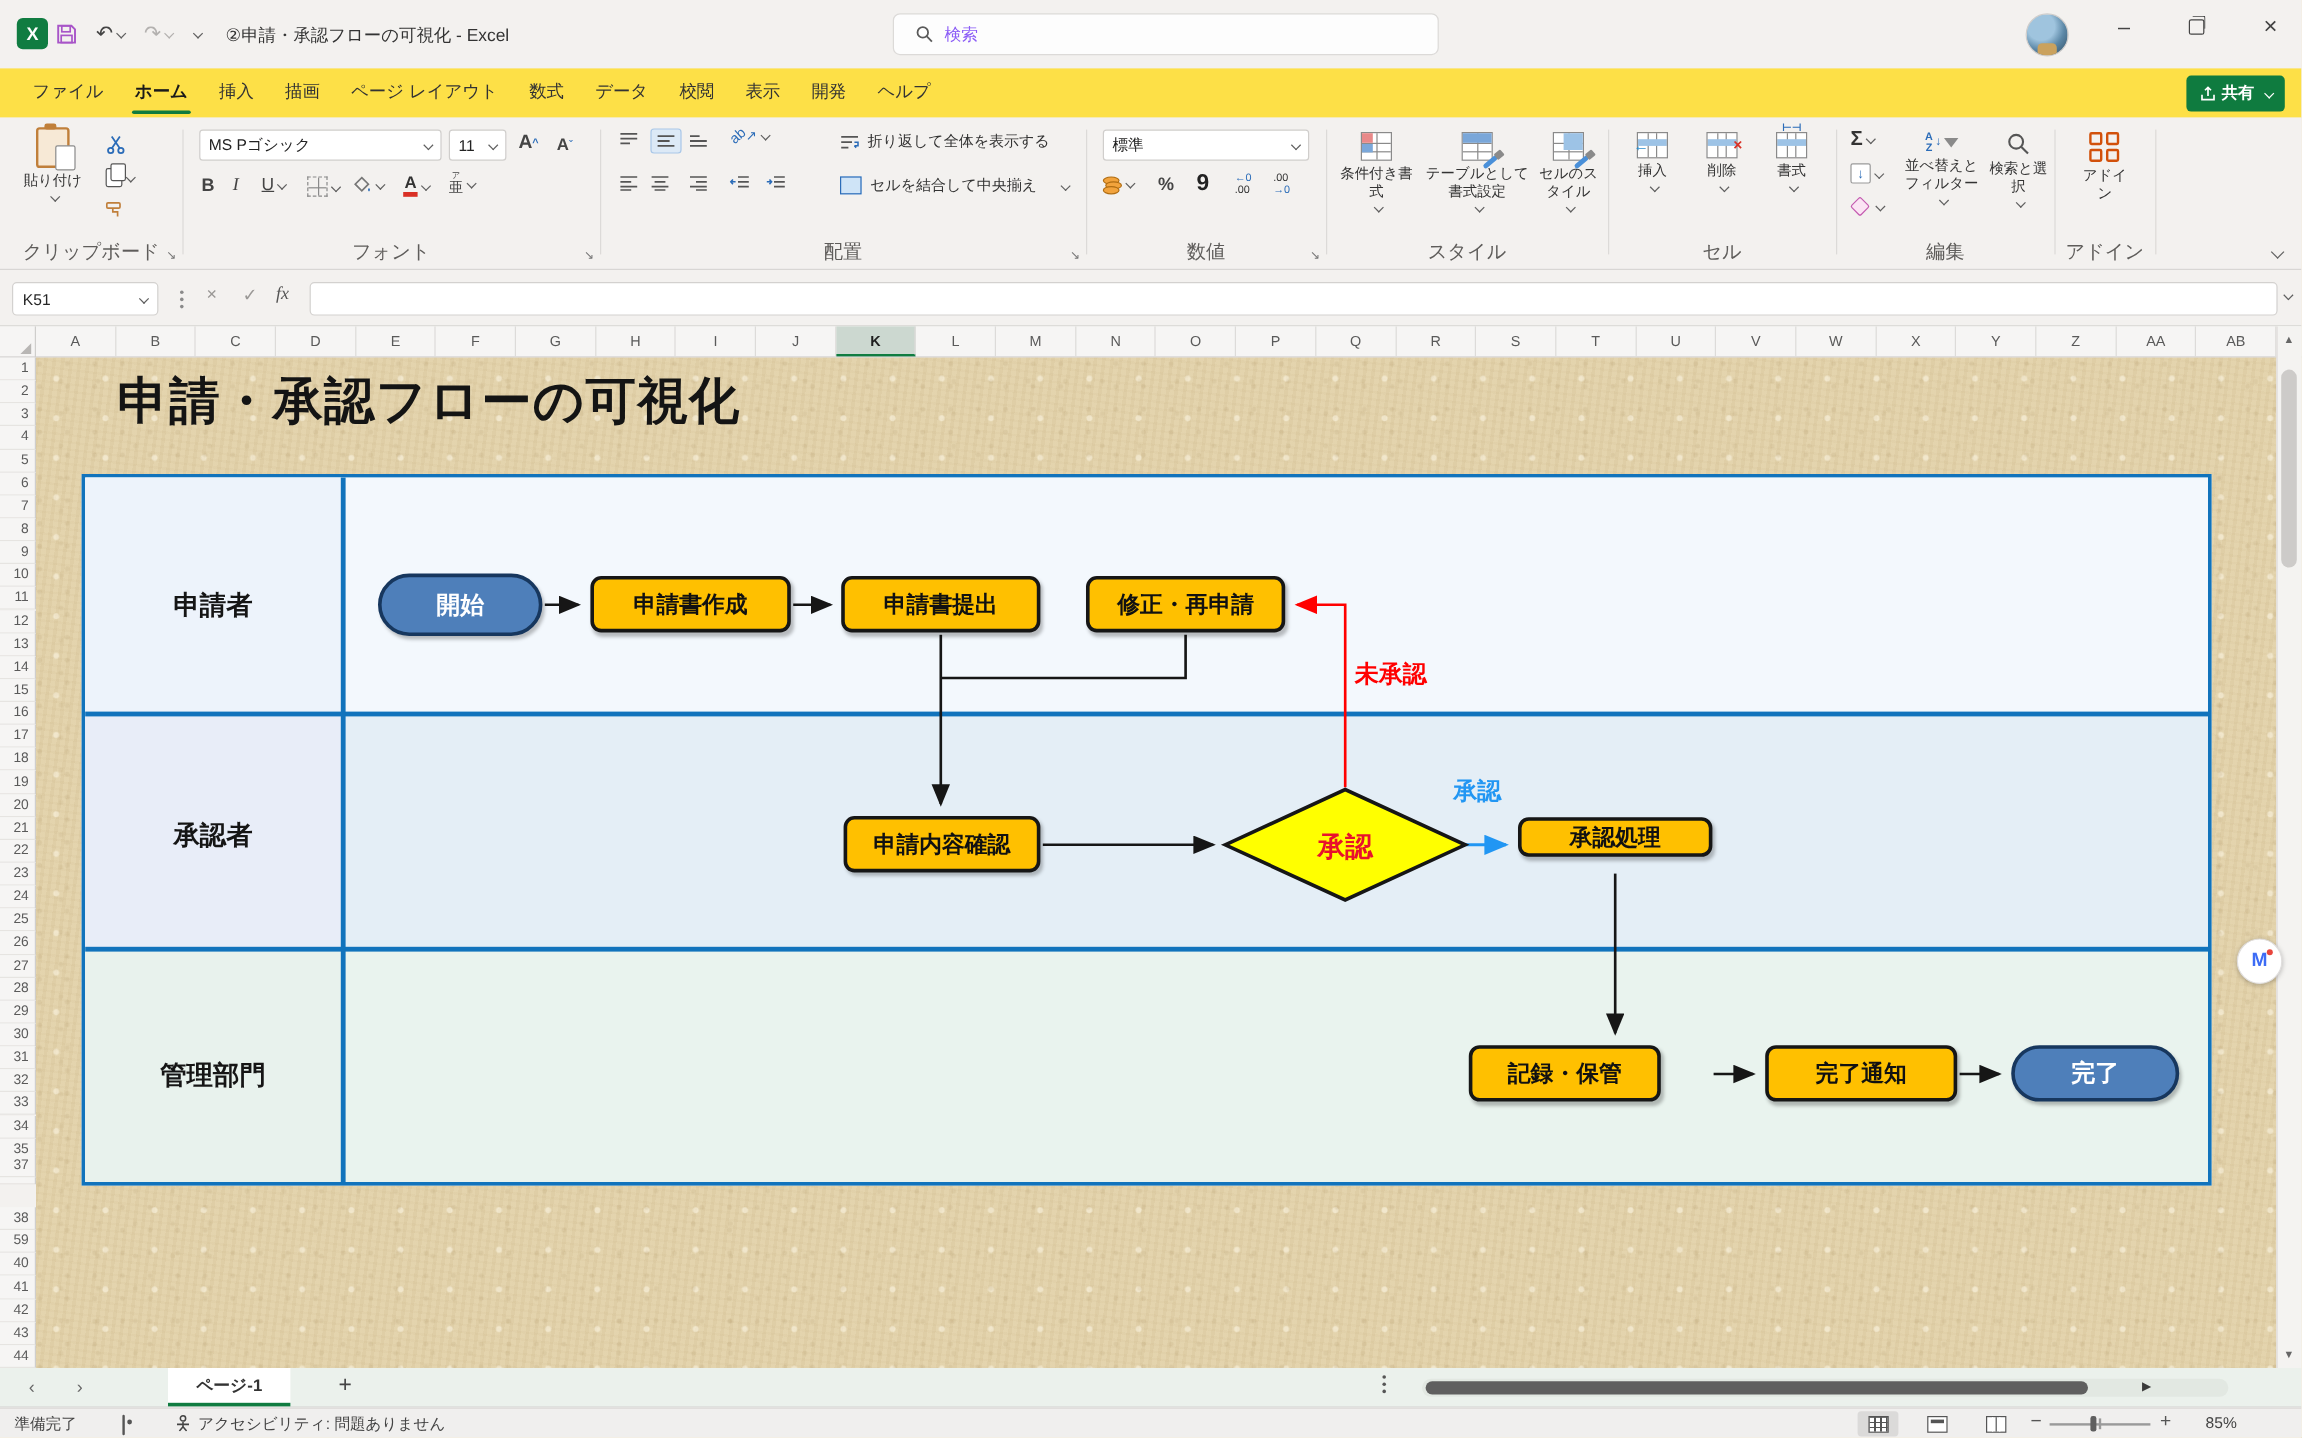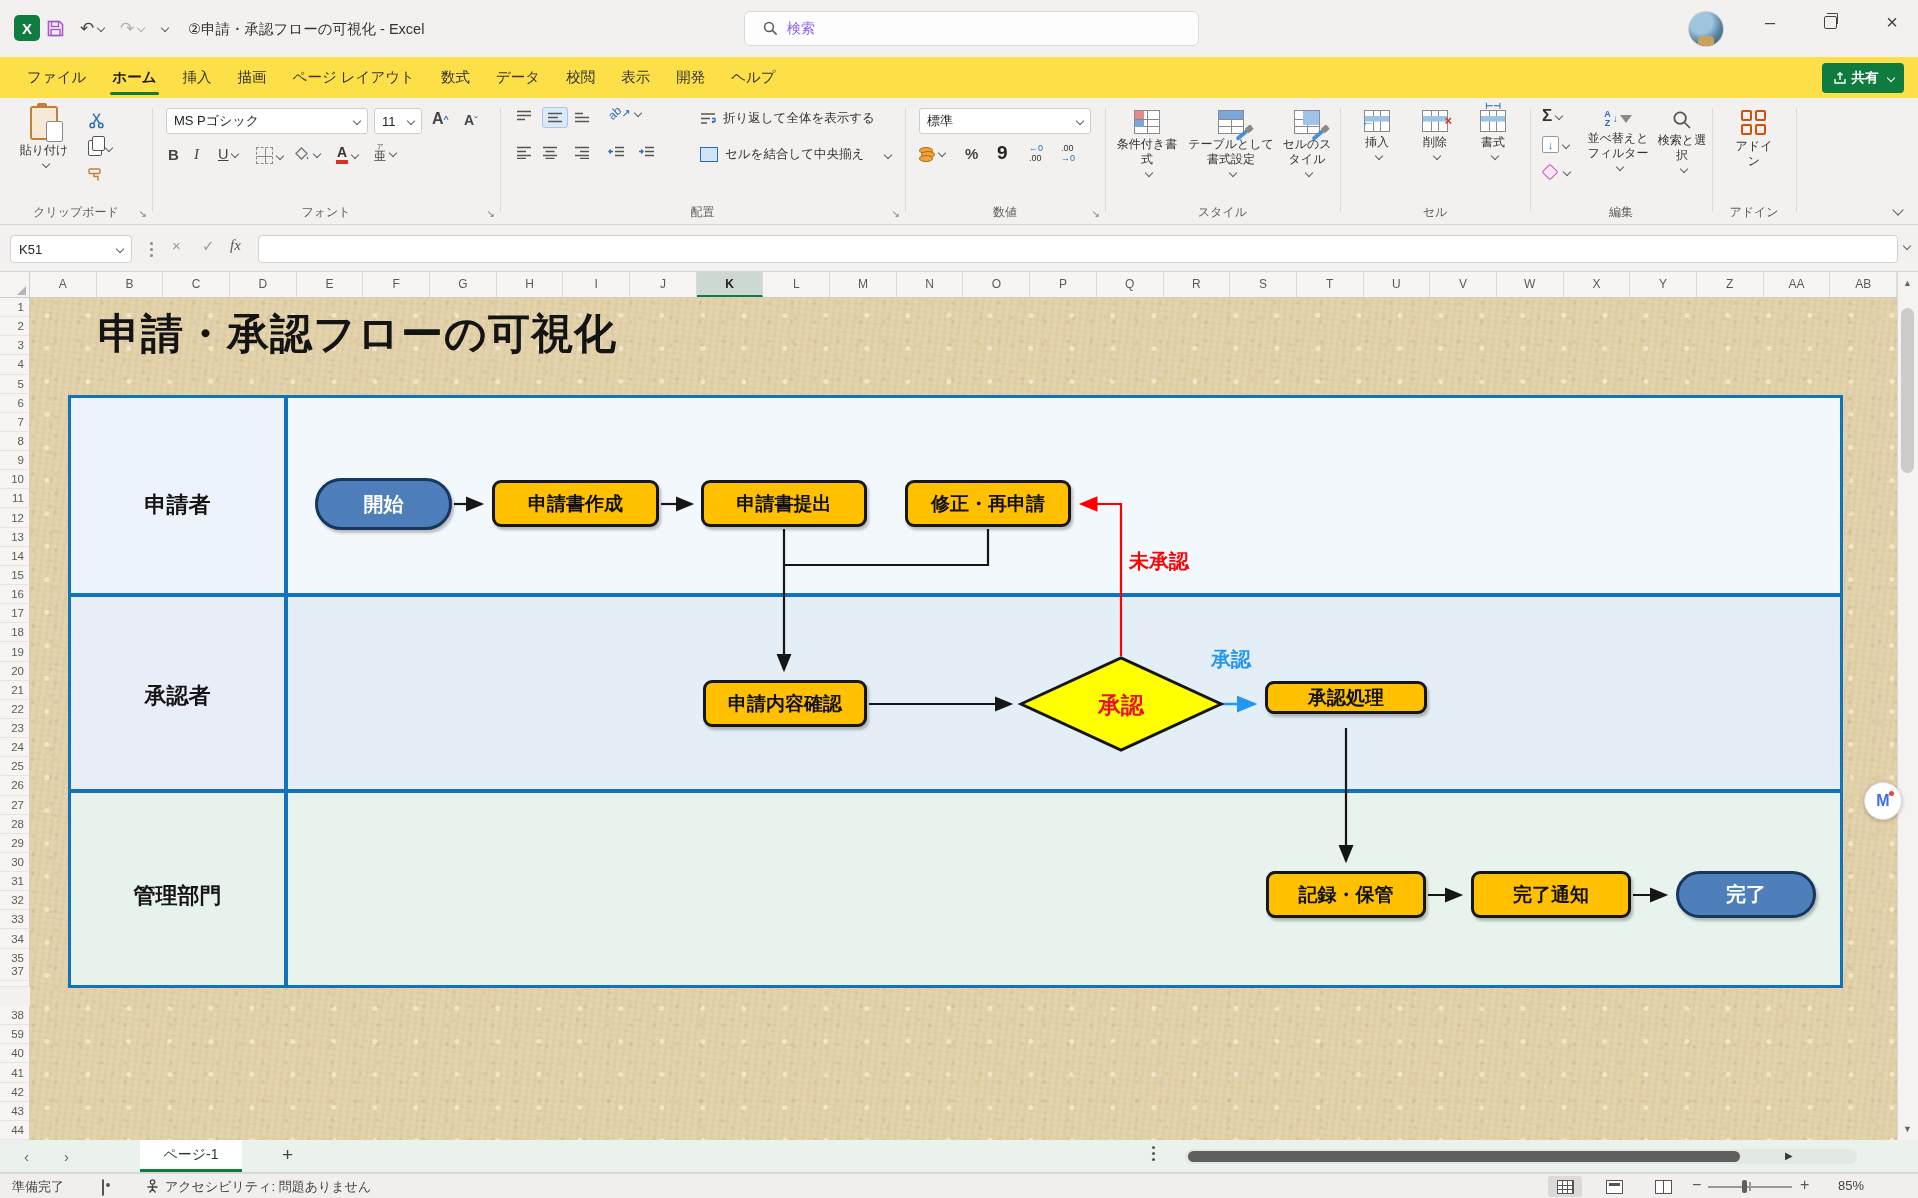--- a/index.html
+++ b/index.html
@@ -31,21 +31,21 @@
   
   .menubar{position:absolute;left:0;top:57px;width:100%;height:41px;background:#fde047;display:flex;align-items:center;padding-left:14px;box-sizing:border-box}
   .mtab{position:relative;padding:0 13px;height:41px;line-height:41px;font-size:14.5px;color:#333;white-space:nowrap}
   .mtab.active{font-weight:700;color:#1a1a1a}
   .mtab.active::after{content:"";position:absolute;left:11px;right:11px;bottom:3px;height:3px;background:#0f7b3f;border-radius:2px}
   .share-btn{position:absolute;left:1822px;top:63px;width:82px;height:30px;background:#0f7b3f;border-radius:4px;
     display:flex;align-items:center;justify-content:center;color:#fff;font-size:13.5px;font-weight:600;gap:5px}
   
   .ribbon{position:absolute;left:0;top:98px;width:100%;height:127px;background:#f3f1ef;border-bottom:1px solid #d8d6d4;box-sizing:border-box}
   .rgroup{position:absolute;top:0;height:126px}
-  .glabel{position:absolute;bottom:3px;left:0;right:0;text-align:center;font-size:12px;color:#5e5c5a;white-space:nowrap}
+  .glabel{position:absolute;bottom:3px;left:0;right:0;text-align:center;font-size:16px;color:#5e5c5a;white-space:nowrap}
   .launcher{position:absolute;right:5px;bottom:5px;font-size:10px;color:#777;line-height:1}
   .gdiv{position:absolute;top:10px;height:104px;width:1px;background:#dcdad8}
   .combo{position:absolute;height:26px;background:#fff;border:1px solid #d0cecc;border-radius:3px;
     display:flex;align-items:center;justify-content:space-between;padding:0 7px;box-sizing:border-box;font-size:13px;color:#222}
   .rbtn-lg{position:absolute;display:flex;flex-direction:column;align-items:center;justify-content:flex-start;gap:3px;
     font-size:12px;color:#333;text-align:center;line-height:1.25}
   .mini{position:absolute;display:flex;align-items:center;color:#444}
   .clip-ic{position:relative;width:24px;height:30px;border:2px solid #c07f3a;border-radius:3px;background:#f7e9d6}
   .clip-ic::before{content:"";position:absolute;left:5px;top:-5px;width:10px;height:5px;background:#c07f3a;border-radius:2px}
   .clip-ic .page{position:absolute;right:-7px;bottom:-4px;width:15px;height:19px;background:#fff;border:1.4px solid #8a8a8a;border-radius:2px}
@@ -138,37 +138,37 @@
   .flow svg{position:absolute;left:0;top:0}
   .node{position:absolute;display:flex;align-items:center;justify-content:center;font-weight:800;font-size:19px;color:#111;
     background:#FFC000;border:3px solid #161616;border-radius:9px;box-sizing:border-box;box-shadow:2px 3px 3px rgba(0,0,0,.25)}
   .node.term{background:#4E7FBA;border-color:#17375E;border-radius:26px;color:#fff;font-size:20px}
   #n-start{left:244px;top:80px;width:137px;height:52px}
   #n-create{left:421px;top:82px;width:167px;height:47px}
   #n-submit{left:630px;top:82px;width:166px;height:47px}
   #n-revise{left:834px;top:82px;width:166px;height:47px}
   #n-review{left:632px;top:282px;width:164px;height:47px}
   #n-approve{left:1194px;top:283px;width:162px;height:33px}
-  #n-record{left:1195px;top:473px;width:160px;height:47px}
+  #n-record{left:1153px;top:473px;width:160px;height:47px}
   #n-notify{left:1400px;top:473px;width:160px;height:47px}
   #n-end{left:1605px;top:473px;width:140px;height:47px}
   .diamond-label{position:absolute;left:990px;top:292px;width:120px;text-align:center;font-size:23px;font-weight:900;color:#E8112D}
   .lbl-reject{position:absolute;left:1058px;top:150px;font-size:20px;font-weight:800;color:#FF0000}
   .lbl-approve{position:absolute;left:1140px;top:248px;font-size:20px;font-weight:800;color:#2196F3}
   
   .vscroll{position:absolute;left:1897px;top:272px;width:21px;height:868px;background:#f4f3f1;border-left:1px solid #dcdad8;box-sizing:border-box}
   .vthumb{position:absolute;left:3px;top:36px;width:13px;height:165px;background:#cdcbc9;border-radius:7px}
   .varrow{position:absolute;left:5px;font-size:9px;color:#666}
   .mfloat{position:absolute;left:1864px;top:782px;width:36px;height:36px;border-radius:50%;background:#fff;border:1px solid #e0dedd;
     box-shadow:0 1px 4px rgba(0,0,0,.25);display:flex;align-items:center;justify-content:center;font-weight:900;font-size:16px;color:#3d6cf5}
   .mfloat::after{content:"";position:absolute;right:7px;top:8px;width:5px;height:5px;border-radius:50%;background:#e8453c}
   .tabrow{position:absolute;left:0;top:1140px;width:100%;height:33px;background:#ebf1ec;border-bottom:1px solid #d8d6d4;box-sizing:border-box}
   .tnav{position:absolute;top:8px;font-size:15px;color:#666}
   .sheettab{position:absolute;left:140px;top:0;width:102px;height:32px;background:#fff;display:flex;align-items:center;justify-content:center;
-    font-size:14px;color:#333;font-weight:400;border-bottom:3px solid #107C41;box-sizing:border-box}
+    font-size:14px;color:#333;font-weight:700;border-bottom:3px solid #107C41;box-sizing:border-box}
   .addtab{position:absolute;left:282px;top:4px;font-size:19px;color:#444}
   .kebab{position:absolute;left:1152px;top:6px;width:3px;height:3px;background:#555;border-radius:50%;box-shadow:0 6px 0 #555,0 12px 0 #555}
   .hscroll-track{position:absolute;left:1185px;top:9px;width:672px;height:15px;background:#e2e8e2;border-radius:8px}
   .hthumb{position:absolute;left:3px;top:2px;width:552px;height:11px;background:#5f5f5f;border-radius:6px}
   .harrow{position:absolute;left:600px;top:1px;font-size:10px;color:#3a3a3a}
   .statusbar{position:absolute;left:0;top:1173px;width:100%;height:25px;background:#f0efee;border-top:1px solid #dcdad8;box-sizing:border-box;font-size:13px;color:#444}
   .sb{position:absolute;top:4px}
   .macro-ic{position:relative;width:13px;height:13px;border:1.5px solid #555;border-radius:2px}
   .macro-ic::after{content:"";position:absolute;left:3px;top:3px;width:4px;height:4px;border-radius:50%;background:#555}
   .vicon{position:relative;width:17px;height:14px;border:1.5px solid #555;box-sizing:border-box;background:#fff}

